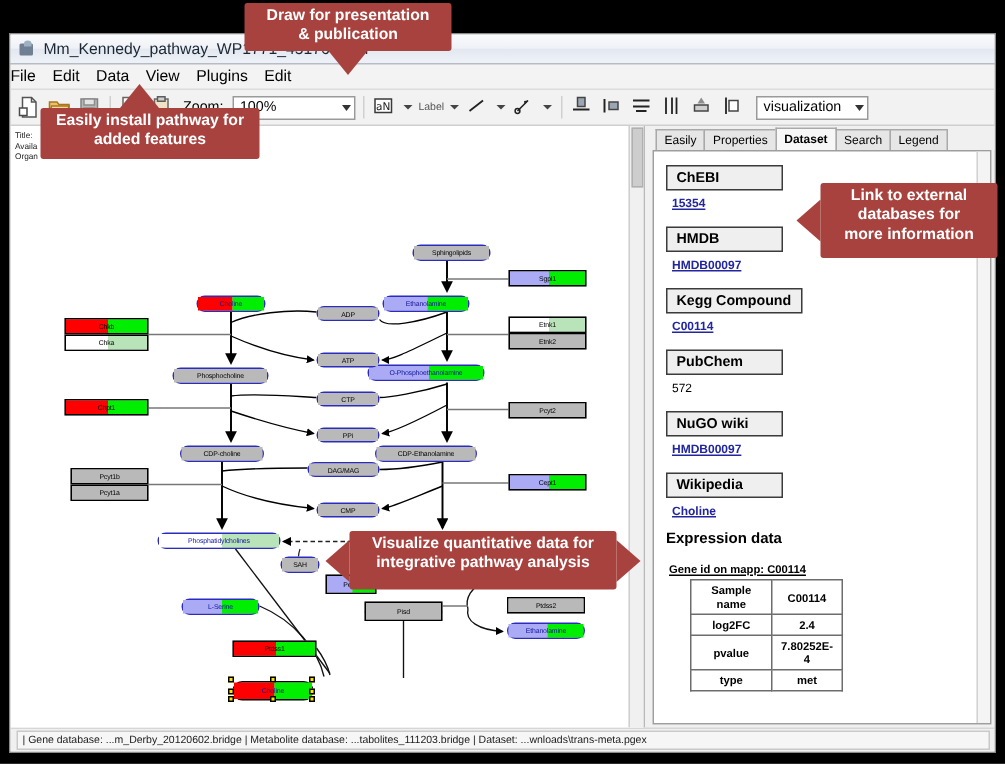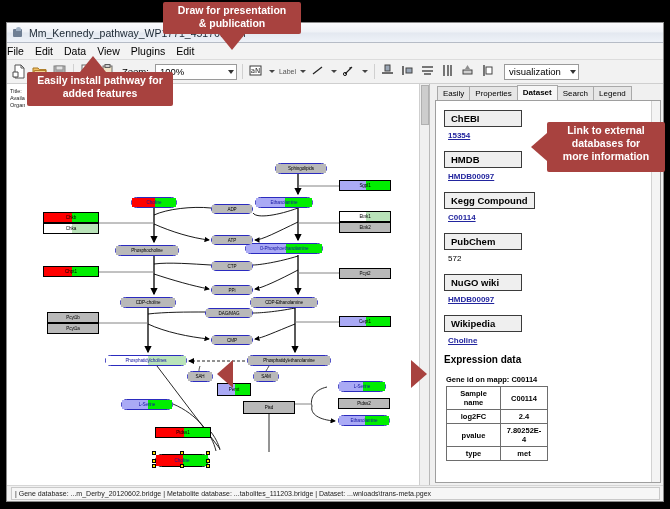--- a/index.html
+++ b/index.html
@@ -122,22 +122,22 @@
     border: 1px solid #3b3b3b; background: #efefef;
     font-size: 9.5px; font-weight: bold; color: #000;
     padding: 2px 6px; margin-bottom: 4px;
   }
   .bp-link {
     font-size: 8px; color: #22259e; text-decoration: underline;
     display: block; margin: 0 0 9px 4px; font-weight: bold;
   }
   .bp-plain { font-size: 8px; color: #000; display:block; margin: 0 0 9px 4px; }
   .bp-expr { font-size: 10px; font-weight: bold; color: #000; margin: 2px 0 10px 0; }
-  .bp-geneid { font-size: 7.5px; color:#000; margin: 0 0 2px 2px; font-weight:bold;}
-  table.exprtbl { border-collapse: collapse; margin-left: 2px; }
+  .bp-geneid { font-size: 7.5px; color:#000; margin: 0 0 2px 2px; font-weight:bold;text-decoration:underline;}
+  table.exprtbl { border-collapse: collapse; margin-left: 16px; }
   table.exprtbl td {
     border: 1px solid #6d6d6d; font-size: 7.5px; font-weight: bold;
     text-align: center; padding: 2px 4px; color: #000; background: #fff;
   }
   table.exprtbl td.k { width: 54px; }
   table.exprtbl td.v { width: 47px; }
   .bp-scroll {
     position: absolute; right: 0; top: 0; width: 9px; height: 100%;
     background: #f4f4f4; border-left: 1px solid #d2d2d2;
   }
@@ -655,16 +655,22 @@
 
   <div class="callout" style="left:547px; top:122px; width:118px; height:50px; font-size:10.5px;">
     <div class="ctext">
       <div>Link  to external</div>
       <div>databases  for</div>
       <div>more information</div>
     </div>
   </div>
   <div class="arrow-left" style="left:531px; top:133px;"></div>
 
+  <div class="callout" style="left:233px; top:354px; width:178px; height:39px; font-size:10.5px;">
+    <div class="ctext">
+      <div>Visualize quantitative data  for</div>
+      <div>integrative pathway analysis</div>
+    </div>
+  </div>
   <div class="arrow-left" style="left:217px; top:360px;"></div>
   <div class="arrow-right" style="left:411px; top:360px;"></div>
 
 </div>
 
 </body></html>

